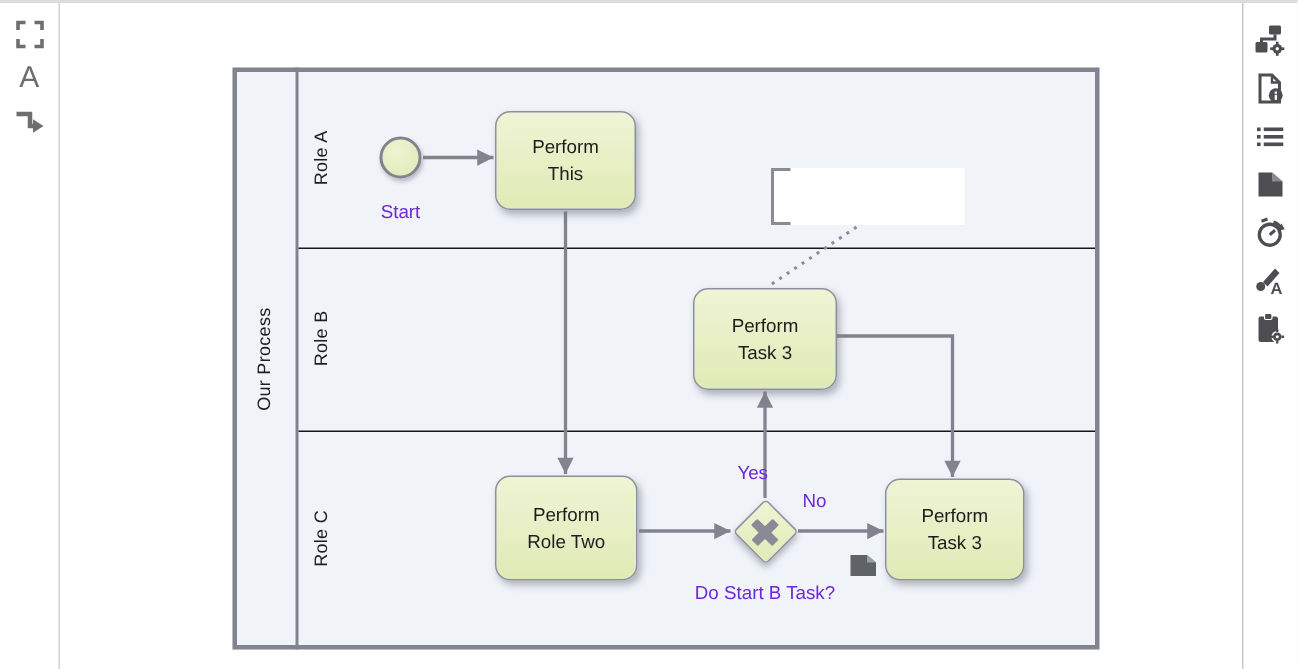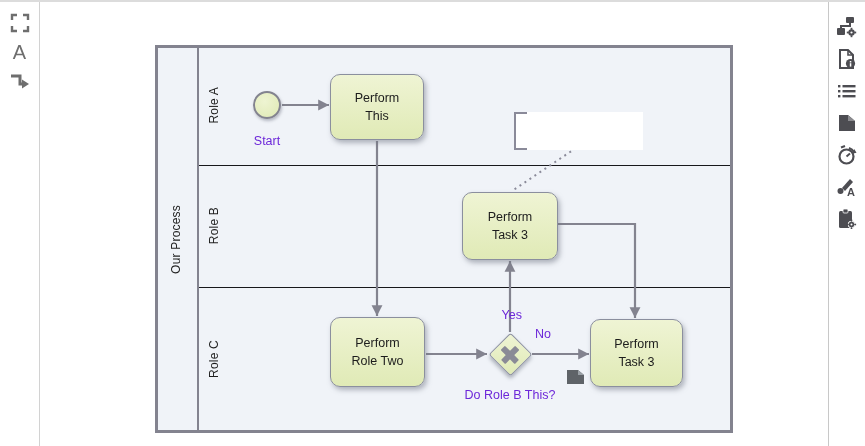--- a/index.html
+++ b/index.html
@@ -240,22 +240,22 @@
 </div>
 
 <div class="gateway">
   <div class="gateway-diamond"></div>
   <div class="gateway-x">
       <span></span>
       <span></span>
     </div>
 </div>
 
-<div class="flow-label" style="left:452px;top:386px;width:116px;text-align:center">Do Role B This?</div>
-<div class="flow-label" style="left:490px;top:306px;width:32px;text-align:right">Yes</div>
+<div class="flow-label" style="left:452px;top:386px;width:116px;text-align:center">Do Start B Task?</div>
+<div class="flow-label" style="left:480px;top:306px;width:32px;text-align:right">Yes</div>
 <div class="flow-label" style="left:535px;top:325px;width:30px;text-align:left">No</div>
 
 <div class="annotation">
   <span class="annotation-bracket">
     <svg width="16" height="38" viewBox="0 0 16 38">
       <path d="M14,1 H2 V37 H14" fill="none" stroke="#8a8a99" stroke-width="2"></path>
     </svg>
   </span>
 </div>
 

